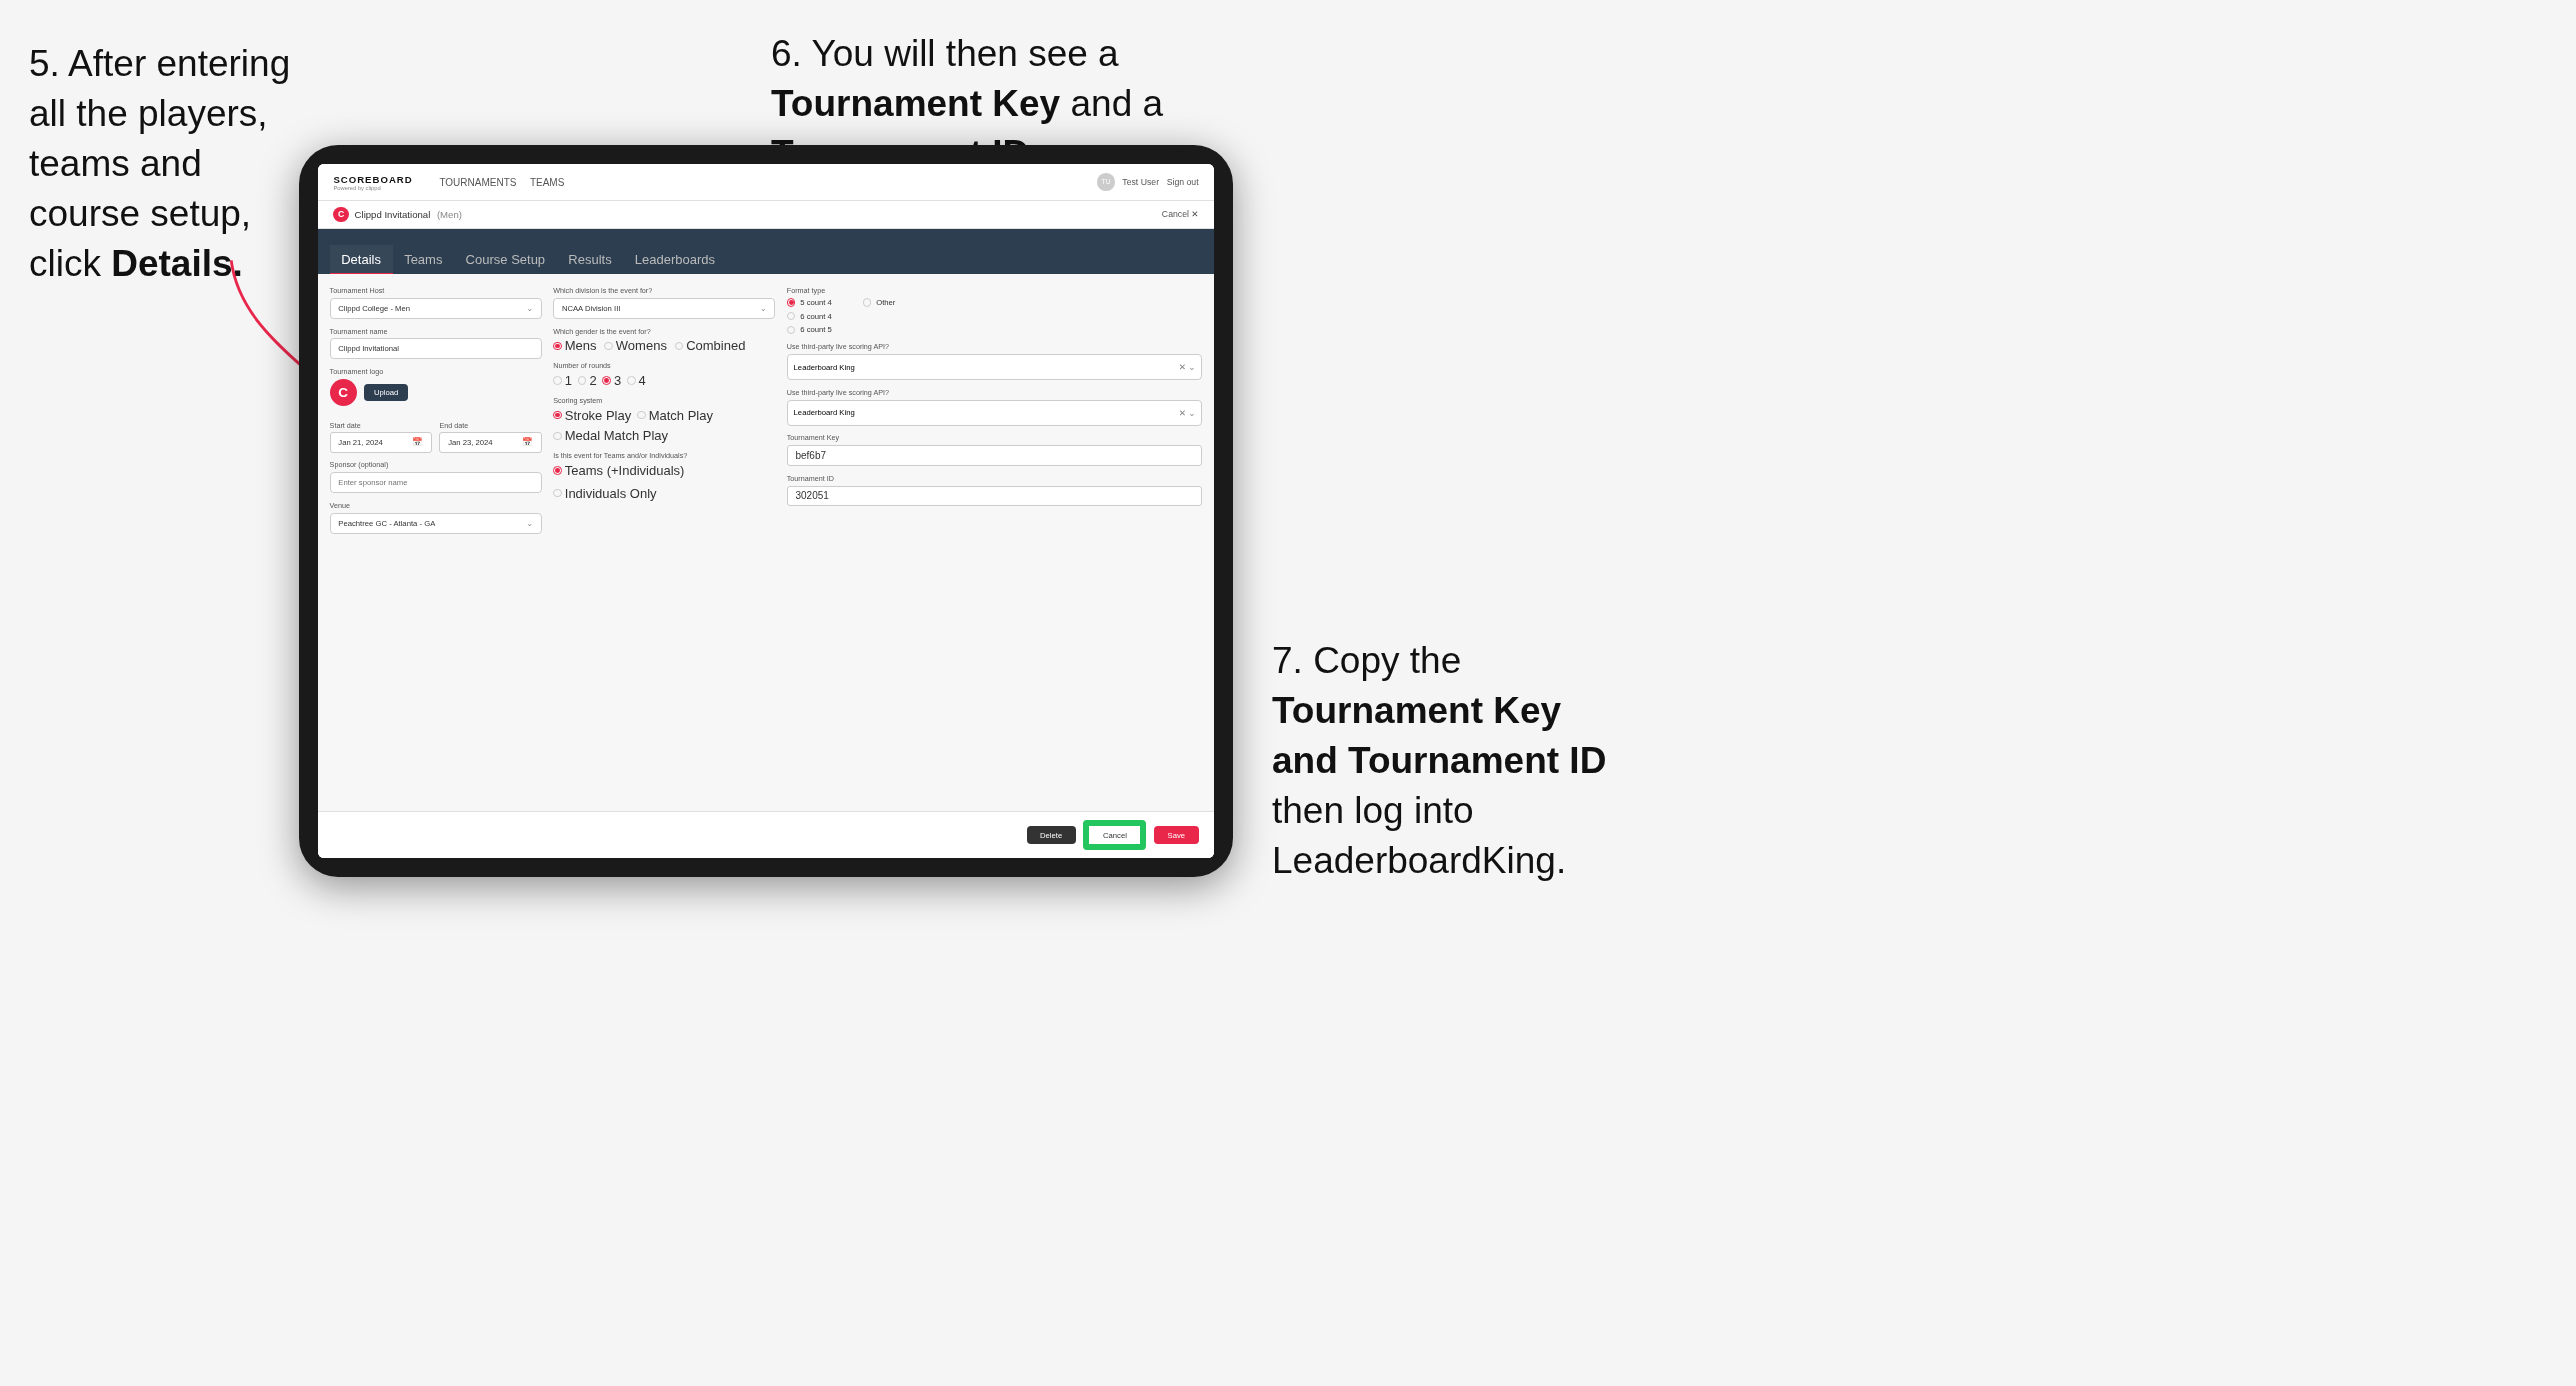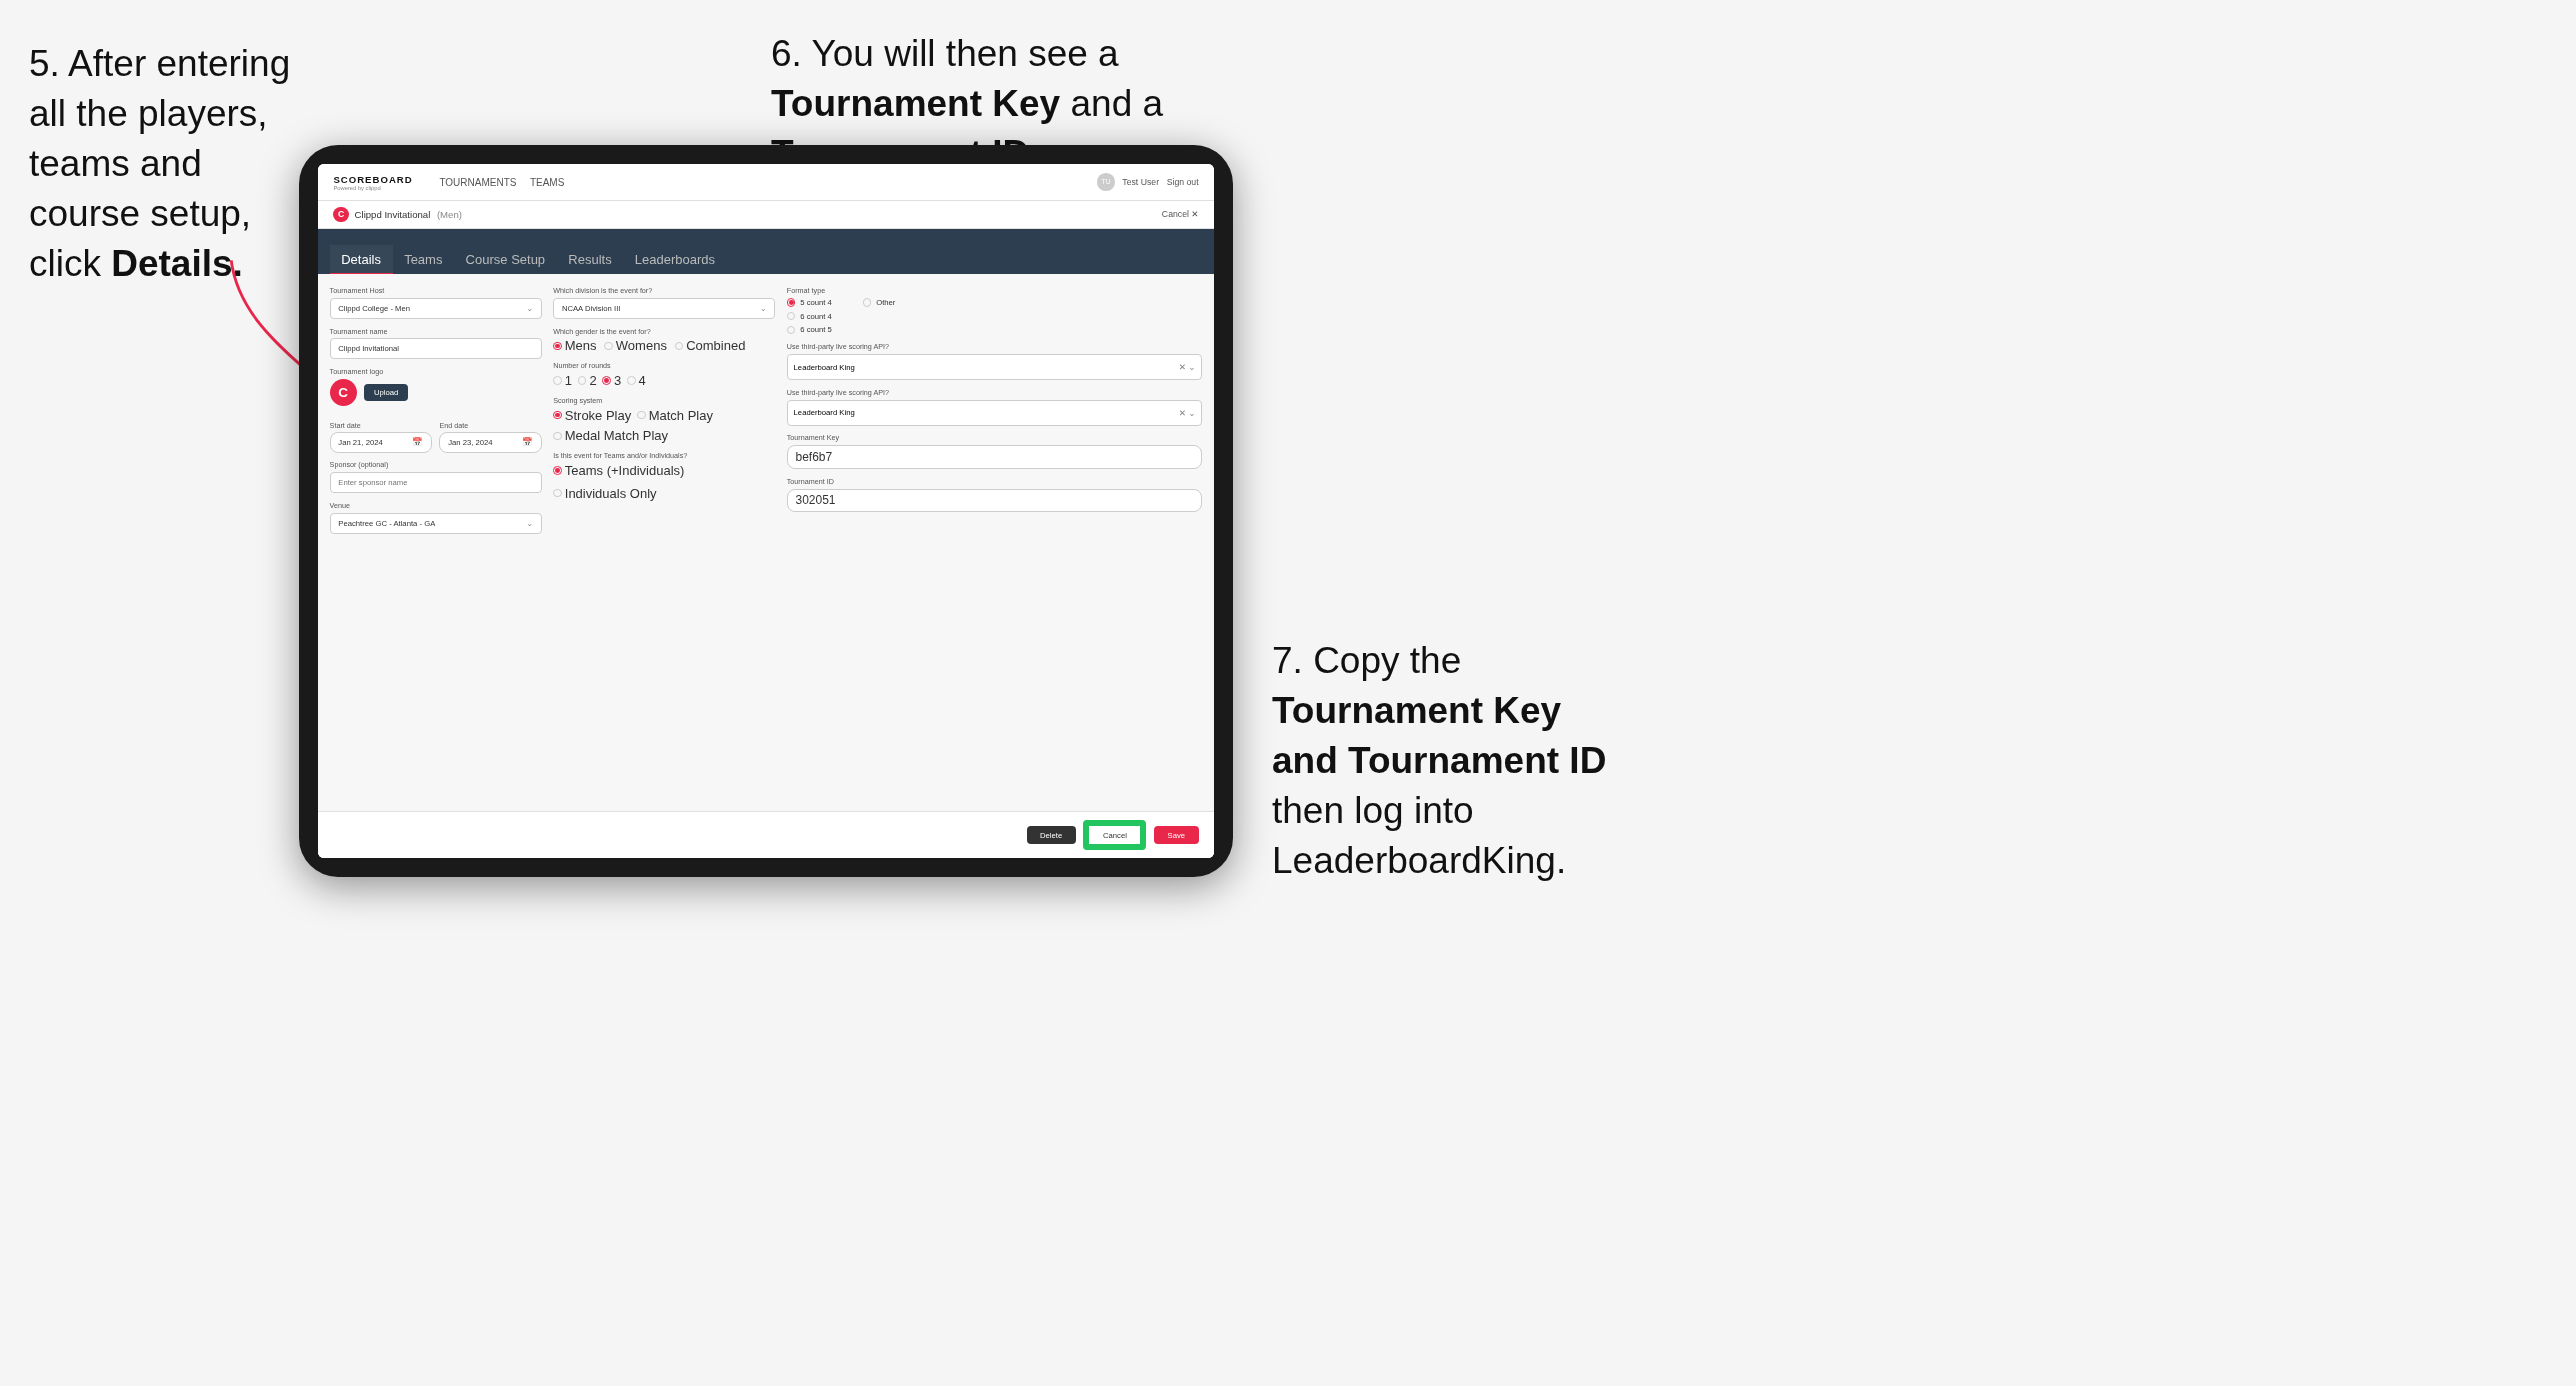--- a/index.html
+++ b/index.html
@@ -307,21 +307,21 @@
 
     .date-field {
       flex: 1;
     }
 
     .date-input {
       display: flex;
       align-items: center;
       justify-content: space-between;
       border: 1px solid #ccc;
-      border-radius: 8px;
+      border-radius: 3px;
       padding: 3.9px 7.7px;
       font-size: 7.7px;
       color: #333;
       background: #fff;
       height: 21px;
     }
 
     
     .radio-group {
       display: flex;
@@ -397,23 +397,23 @@
     }
 
     .select-x {
       color: #888;
       font-size: 8.7px;
     }
 
     
     .key-value {
       border: 1px solid #ccc;
-      border-radius: 8px;
+      border-radius: 3px;
       padding: 3.9px 7.7px;
-      font-size: 12px;
+      font-size: 10px;
       color: #333;
       background: #fff;
       min-height: 19px;
     }
 
     
     .form-footer {
       display: flex;
       justify-content: flex-end;
       align-items: center;

